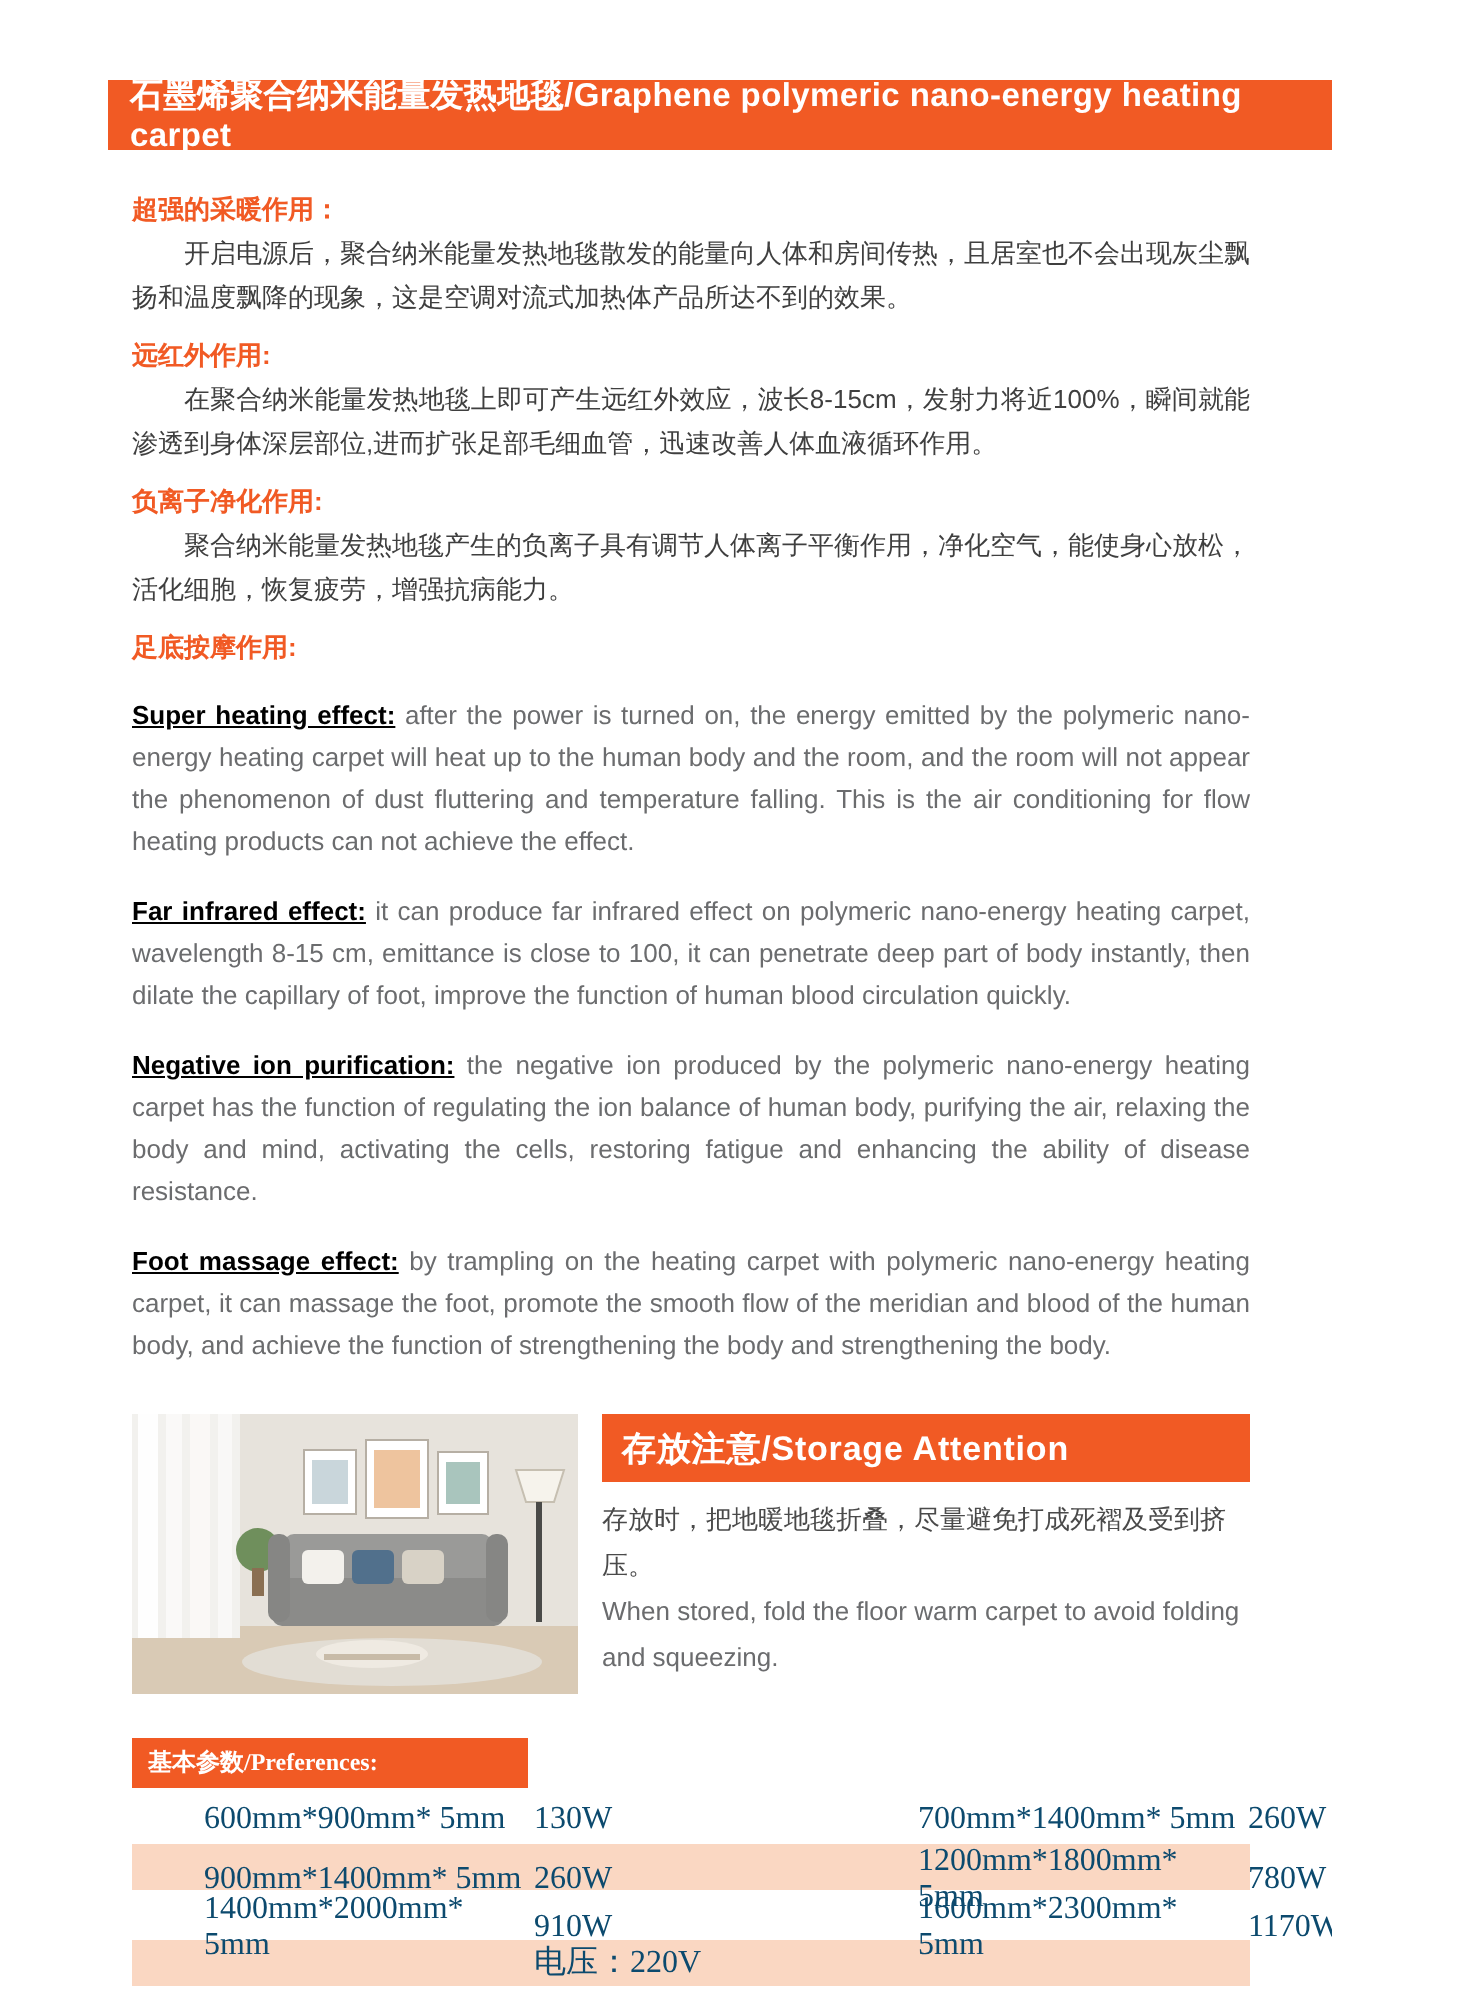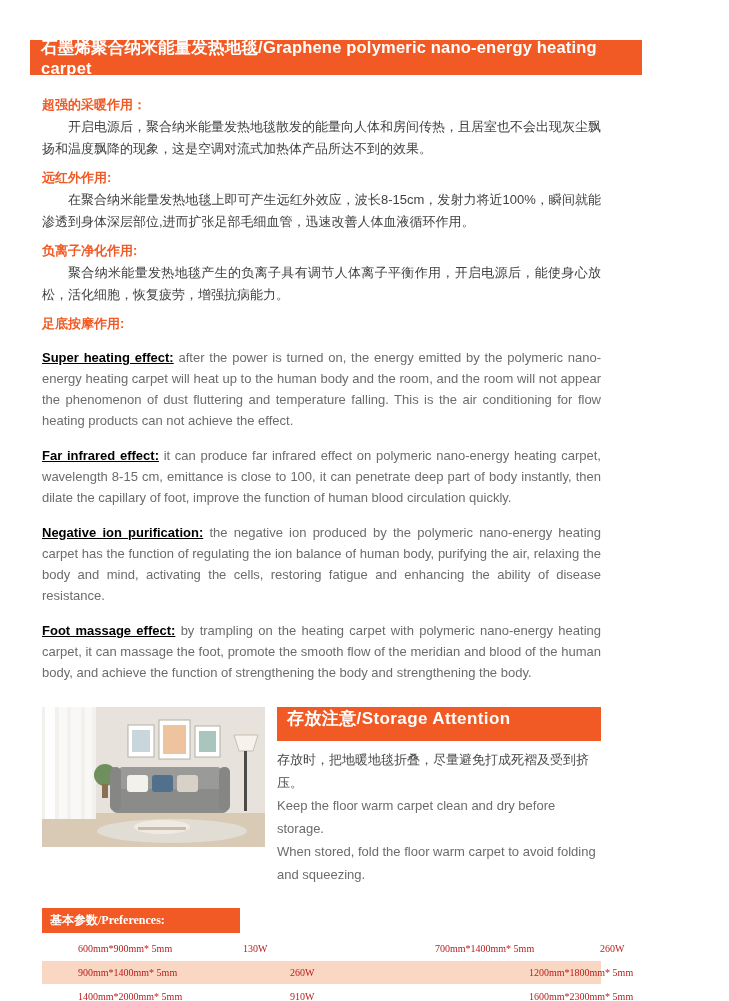--- a/index.html
+++ b/index.html
@@ -1,18 +1,18 @@
 <!DOCTYPE html>
 <html><head>
 <meta charset="utf-8">
 <style>
   * { margin:0; padding:0; box-sizing:border-box; }
   html,body { background:#ffffff; }
   body { font-family:"Liberation Sans","DejaVu Sans",sans-serif; }
-  .page { position:relative; width:642px; height:1001px; background:#fff; overflow:hidden; }
+  .page { position:relative; width:642px; height:1001px; background:#fff; overflow:hidden;margin-left:24px; }
 
   
   .top-banner{
     margin:40px 0 0 30px; width:calc(100% - 30px); height:35px;
     background:#F15A24; display:flex; align-items:center; padding-left:11px;
   }
   .top-banner h1{ color:#fff; font-size:16.5px; font-weight:bold; letter-spacing:.2px; }
 
   .content{ padding:0 41px 0 42px; }
 
@@ -23,62 +23,62 @@
 
   
   .en-para{ margin-top:14px; font-size:13px; line-height:21px; color:#6b6c6e; text-align:justify; }
   .en-para .lead{ color:#000000; font-weight:bold;text-decoration:underline; }
   .en-block{ margin-top:8px; }
 
   
   .storage{ display:flex; gap:12px; margin-top:24px; }
   .photo{ width:223px; height:140px; flex:none; overflow:hidden; }
   .storage-right{ flex:1; min-width:0; }
-  .storage-banner{ background:#F15A24; height:34px; display:flex; align-items:flex-start; padding-left:10px; }
+  .storage-banner{ background:#F15A24; height:34px; display:flex; align-items:center; padding-left:10px; }
   .storage-banner h2{ color:#fff; font-size:17px; font-weight:bold; letter-spacing:.4px; }
   .s-lines{ margin-top:7px; }
   .s-line{ font-size:13px; line-height:23px; }
   .s-line.cnl{ color:#4a4a4a; }
   .s-line.enl{ color:#6b6c6e; }
 
   
   .prefs{ margin-top:22px;font-family:Liberation Serif, serif; }
   .prefs-label{
     display:inline-block; min-width:198px; background:#F15A24; color:#fff;
     font-size:12px; font-weight:bold; padding:4px 10px 4px 8px;
   }
   .prefs-table{ margin-top:4px; }
   .prow{
     display:grid; grid-template-columns:165px 192px 165px 1fr;
     padding-left:36px; height:23px; align-items:center;
-    font-size:10px; color:#b91c1c; background:#fff;
+    font-size:16px; color:#0c4a6e; background:#fff;
   }
   .prow.alt{ background:#FAD7C2; }
-  .prow + .prow{ margin-top:1px;gap:47px; }
+  .prow + .prow{ margin-top:1px; }
 </style>
 </head>
 <body>
 
 <div class="page">
 
   <header class="top-banner">
     <h1>石墨烯聚合纳米能量发热地毯/Graphene polymeric nano-energy heating carpet</h1>
   </header>
 
   <main class="content">
 
     <section>
       <h2 class="cn-head first">超强的采暖作用：</h2>
       <p class="cn-body">开启电源后，聚合纳米能量发热地毯散发的能量向人体和房间传热，且居室也不会出现灰尘飘扬和温度飘降的现象，这是空调对流式加热体产品所达不到的效果。</p>
 
       <h2 class="cn-head">远红外作用:</h2>
       <p class="cn-body">在聚合纳米能量发热地毯上即可产生远红外效应，波长8-15cm，发射力将近100%，瞬间就能渗透到身体深层部位,进而扩张足部毛细血管，迅速改善人体血液循环作用。</p>
 
       <h2 class="cn-head">负离子净化作用:</h2>
-      <p class="cn-body">聚合纳米能量发热地毯产生的负离子具有调节人体离子平衡作用，开启电源后，能使身心放松，活化细胞，恢复疲劳，增强抗病能力。</p>
+      <p class="cn-body">聚合纳米能量发热地毯产生的负离子具有调节人体离子平衡作用，净化空气，能使身心放松，活化细胞，恢复疲劳，增强抗病能力。</p>
 
       <h2 class="cn-head">足底按摩作用:</h2>
     </section>
 
     <section class="en-block">
       <p class="en-para">
         <span class="lead">Super heating effect:</span><span> after the power is turned on, the energy emitted by the polymeric nano-energy heating carpet will heat up to the human body and the room, and the room will not appear the phenomenon of dust fluttering and temperature falling. This is the air conditioning for flow heating products can not achieve the effect.</span>
       </p>
       <p class="en-para">
         <span class="lead">Far infrared effect:</span><span> it can produce far infrared effect on polymeric nano-energy heating carpet, wavelength 8-15 cm, emittance is close to 100, it can penetrate deep part of body instantly, then dilate the capillary of foot, improve the function of human blood circulation quickly.</span>
@@ -122,21 +122,20 @@
           <ellipse cx="120" cy="120" rx="28" ry="7" fill="#efeae2"></ellipse>
           <rect x="96" y="120" width="48" height="3" fill="#c8bba8"></rect>
         </svg>
       </div>
       <div class="storage-right">
         <div class="storage-banner">
           <h2>存放注意/Storage Attention</h2>
         </div>
         <div class="s-lines">
           <p class="s-line cnl">存放时，把地暖地毯折叠，尽量避免打成死褶及受到挤压。</p>
-          <p class="s-line enl">Keep the floor warm carpet clean and dry before storage.</p>
           <p class="s-line enl">When stored, fold the floor warm carpet to avoid folding and squeezing.</p>
         </div>
       </div>
     </section>
 
     <section class="prefs">
       <div class="prefs-label">基本参数/Preferences:</div>
       <div class="prefs-table">
         <div class="prow">
           <span>600mm*900mm* 5mm</span>

